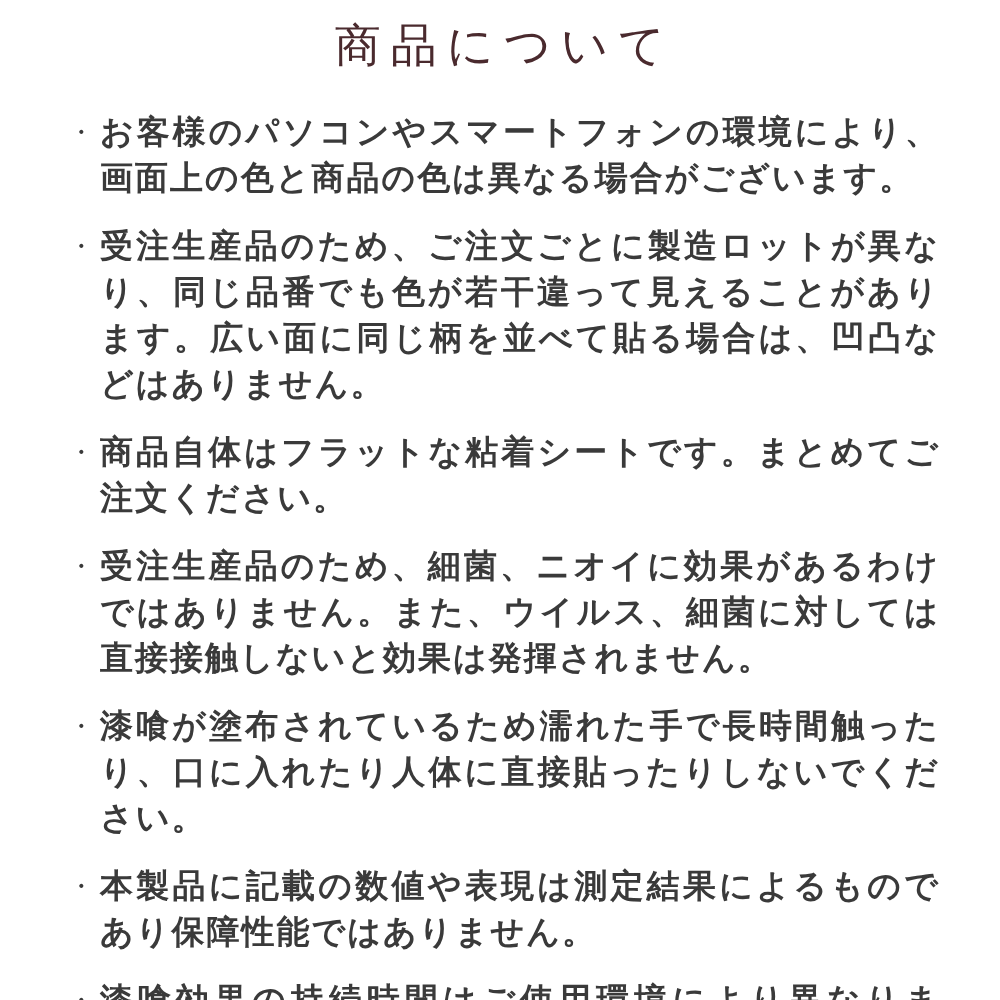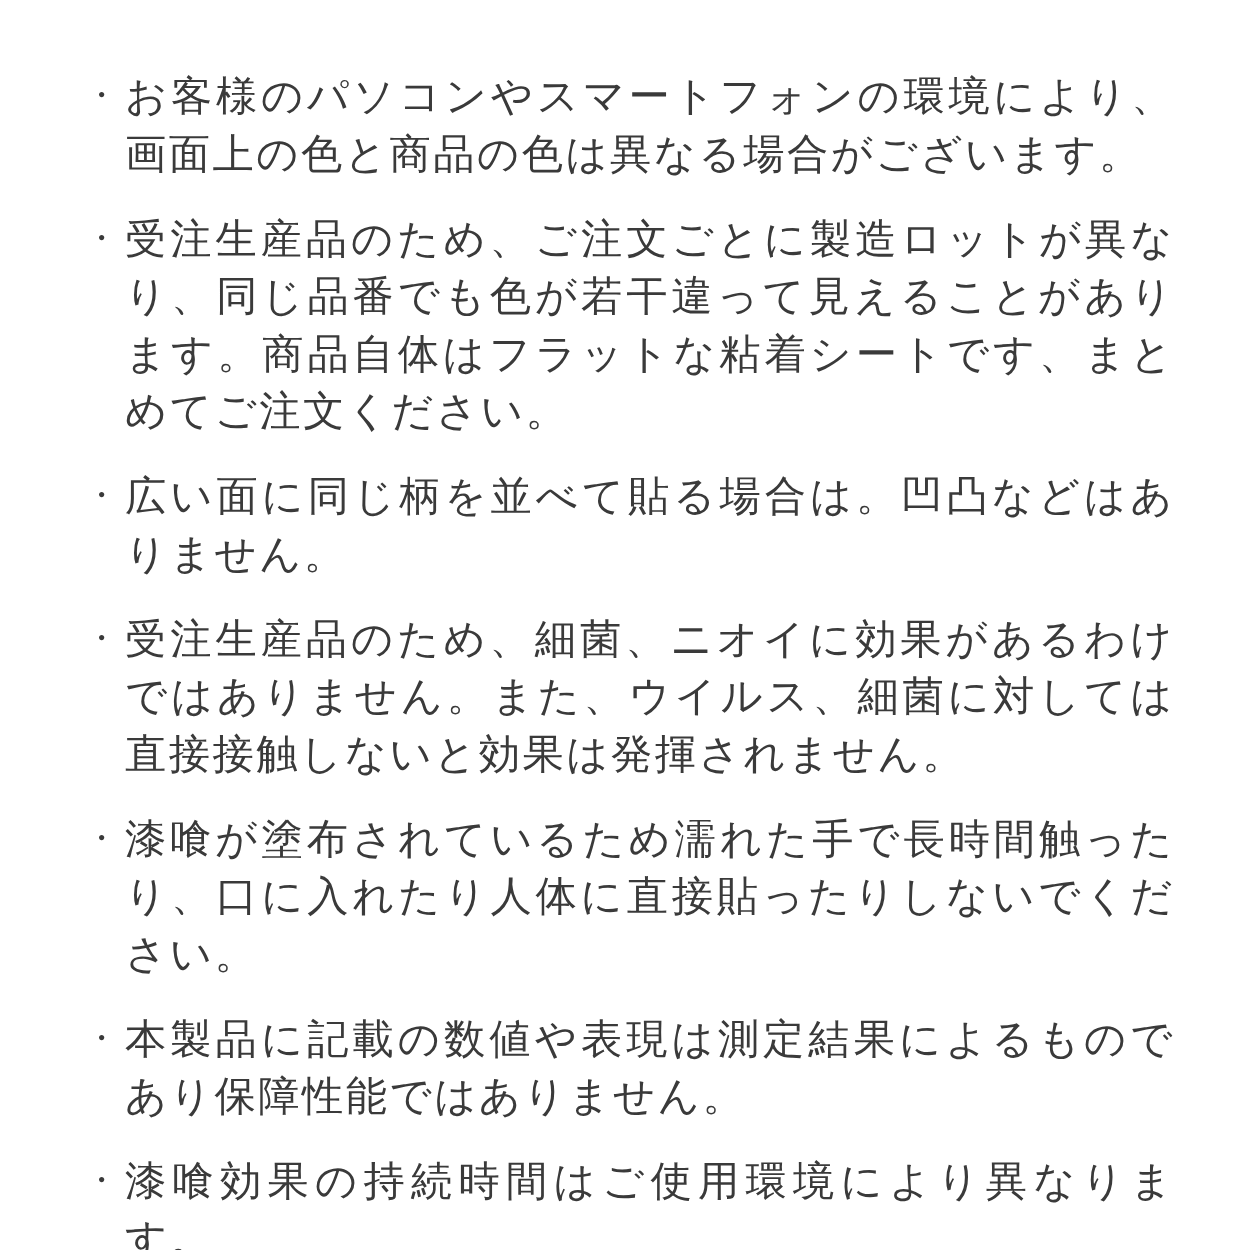--- a/index.html
+++ b/index.html
@@ -53,43 +53,44 @@
     top: 0;
     font-size: 26px;
     line-height: 46px;
     color: var(--text-color);
   }
   .note-text {
     margin: 0;
     font-size: 33px;
     line-height: 46px;
     letter-spacing: 2px;
-    font-weight: normal;
+    font-weight: bold;
     color: var(--text-color);
     text-align: justify;
     text-justify: inter-character;
   }
 </style>
 </head>
 <body>
 
 <main class="page">
+  <h1 class="page-title">商品について</h1>
 
   <ul class="notes-list">
     <li class="note-item">
       <span class="bullet-marker">・</span>
       <p class="note-text">お客様のパソコンやスマートフォンの環境により、画面上の色と商品の色は異なる場合がございます。</p>
     </li>
     <li class="note-item">
       <span class="bullet-marker">・</span>
-      <p class="note-text">受注生産品のため、ご注文ごとに製造ロットが異なり、同じ品番でも色が若干違って見えることがあります。商品自体はフラットな粘着シートです、まとめてご注文ください。</p>
+      <p class="note-text">受注生産品のため、ご注文ごとに製造ロットが異なり、同じ品番でも色が若干違って見えることがあります。広い面に同じ柄を並べて貼る場合は、凹凸などはありません。</p>
     </li>
     <li class="note-item">
       <span class="bullet-marker">・</span>
-      <p class="note-text">広い面に同じ柄を並べて貼る場合は。凹凸などはありません。</p>
+      <p class="note-text">商品自体はフラットな粘着シートです。まとめてご注文ください。</p>
     </li>
     <li class="note-item">
       <span class="bullet-marker">・</span>
       <p class="note-text">受注生産品のため、細菌、ニオイに効果があるわけではありません。また、ウイルス、細菌に対しては直接接触しないと効果は発揮されません。</p>
     </li>
     <li class="note-item">
       <span class="bullet-marker">・</span>
       <p class="note-text">漆喰が塗布されているため濡れた手で長時間触ったり、口に入れたり人体に直接貼ったりしないでください。</p>
     </li>
     <li class="note-item">

